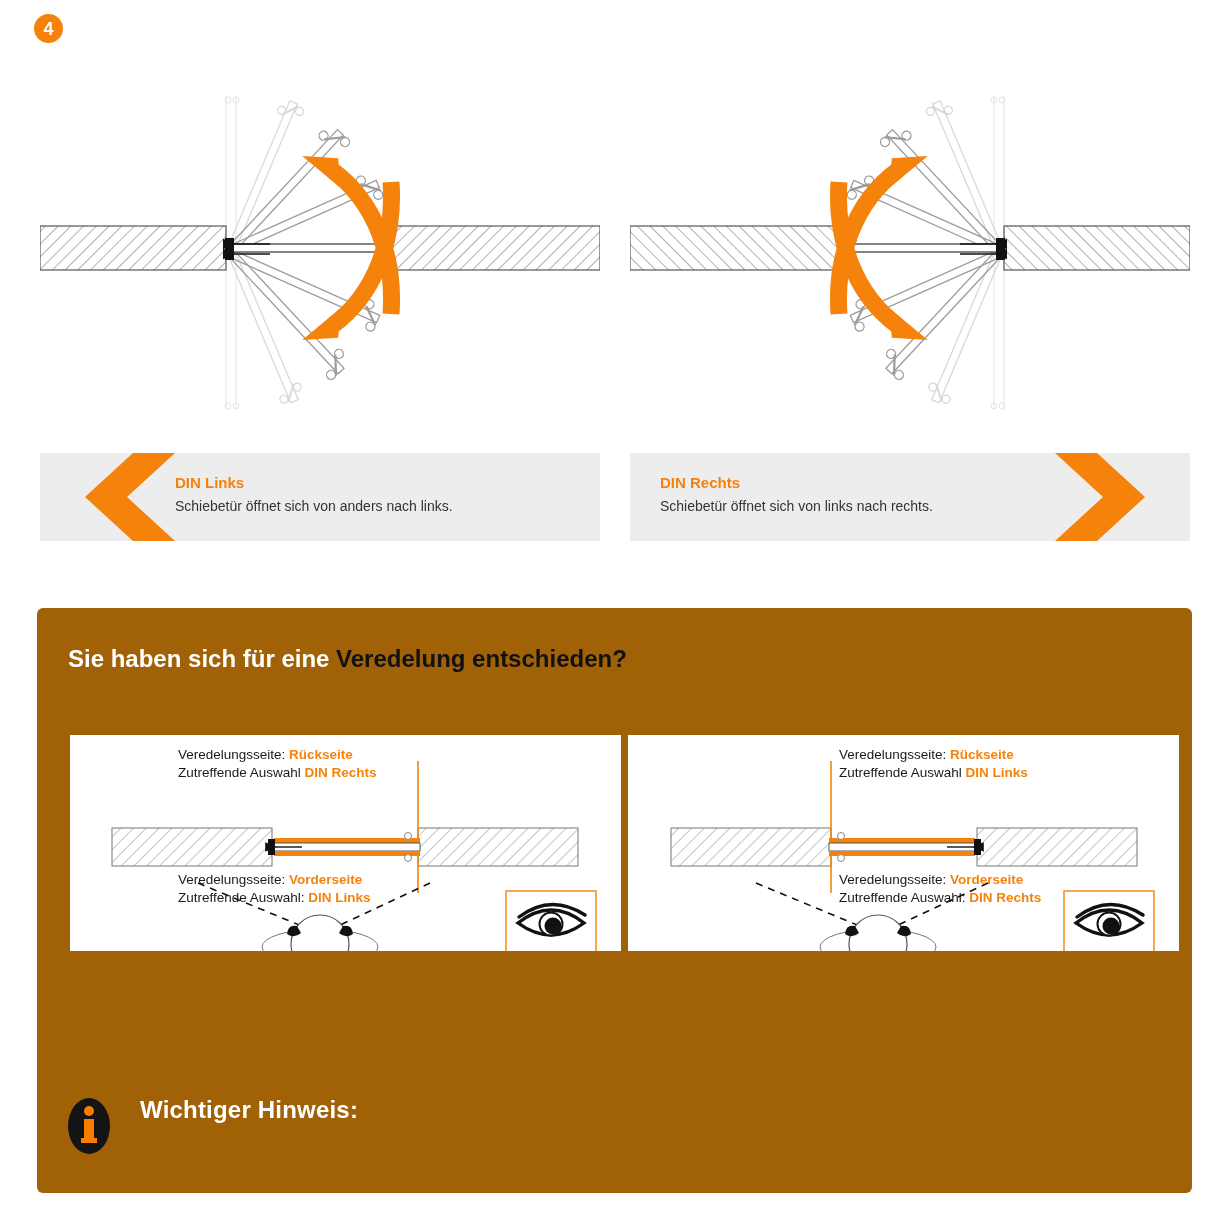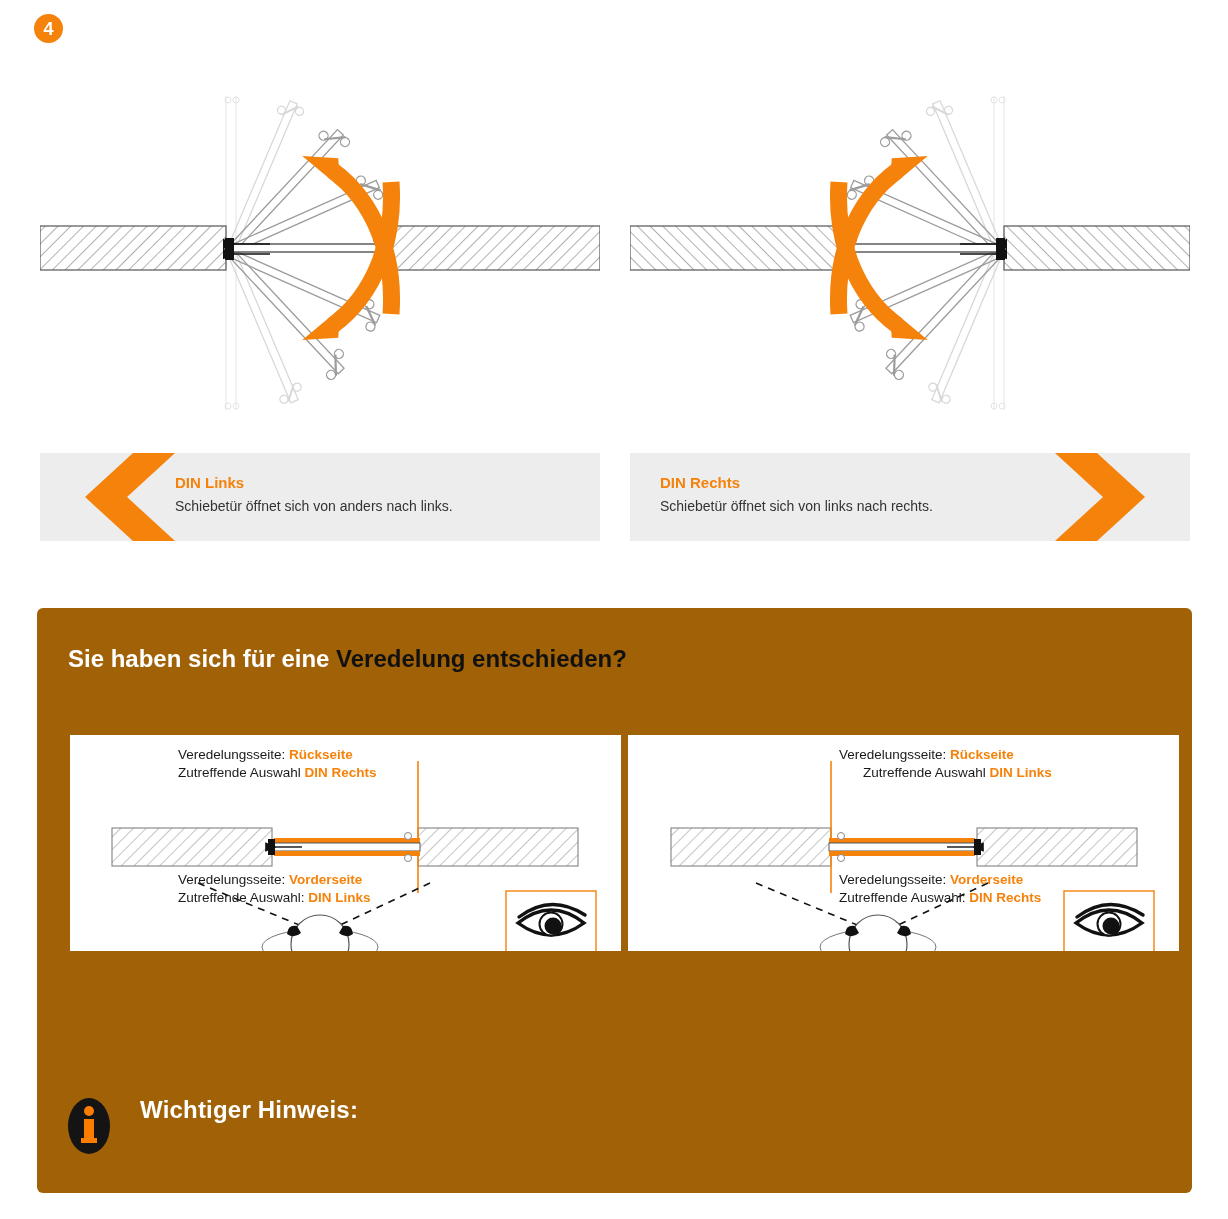--- a/index.html
+++ b/index.html
@@ -407,21 +407,21 @@
           <path d="M441,174 Q473,150 507,172" fill="none" stroke="#111" stroke-width="3.4" stroke-linecap="round"></path>
           <circle cx="473" cy="181" r="11.5" fill="#fff" stroke="#111" stroke-width="2"></circle>
           <circle cx="475" cy="183" r="8.5" fill="#111"></circle>
         </g>
       </g>
     </svg>
 
     <div class="vtxt" style="left:211px;top:11px;">
       <span>Veredelungsseite: </span><span class="o">Rückseite</span>
     </div>
-    <div class="vtxt" style="left:211px;top:29px;margin-left:24px;">
+    <div class="vtxt" style="left:211px;top:29px;">
       <span>Zutreffende Auswahl </span><span class="o">DIN Links</span>
     </div>
     <div class="vtxt" style="left:211px;top:136px;">
       <span>Veredelungsseite: </span><span class="o">Vorderseite</span>
     </div>
     <div class="vtxt" style="left:211px;top:154px;">
       <span>Zutreffende Auswahl: </span><span class="o">DIN Rechts</span>
     </div>
   </div>
 

